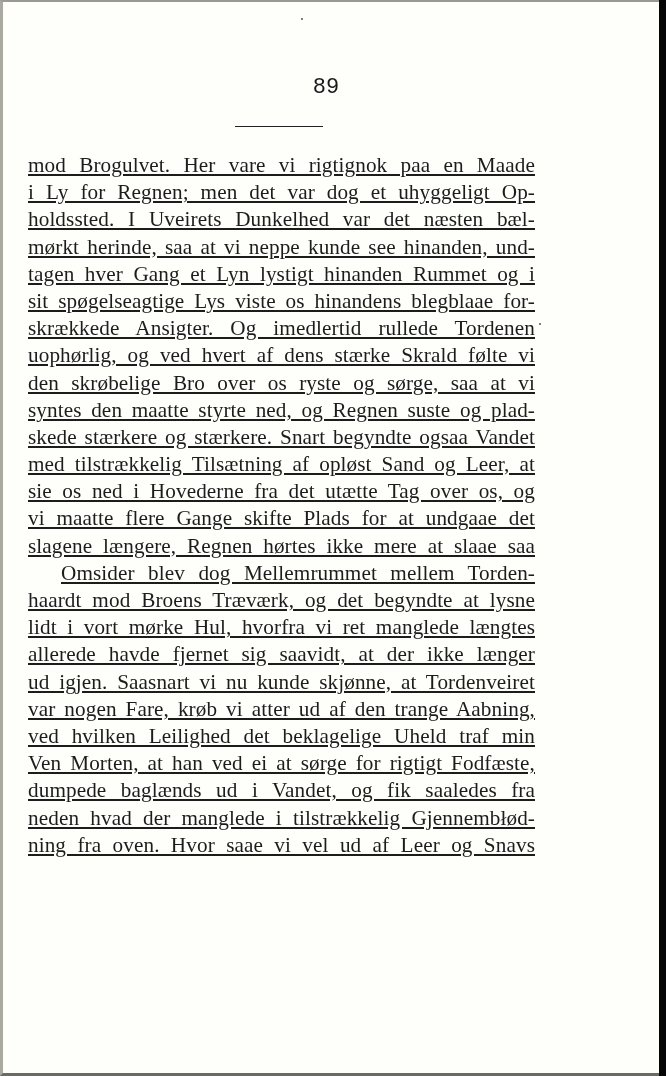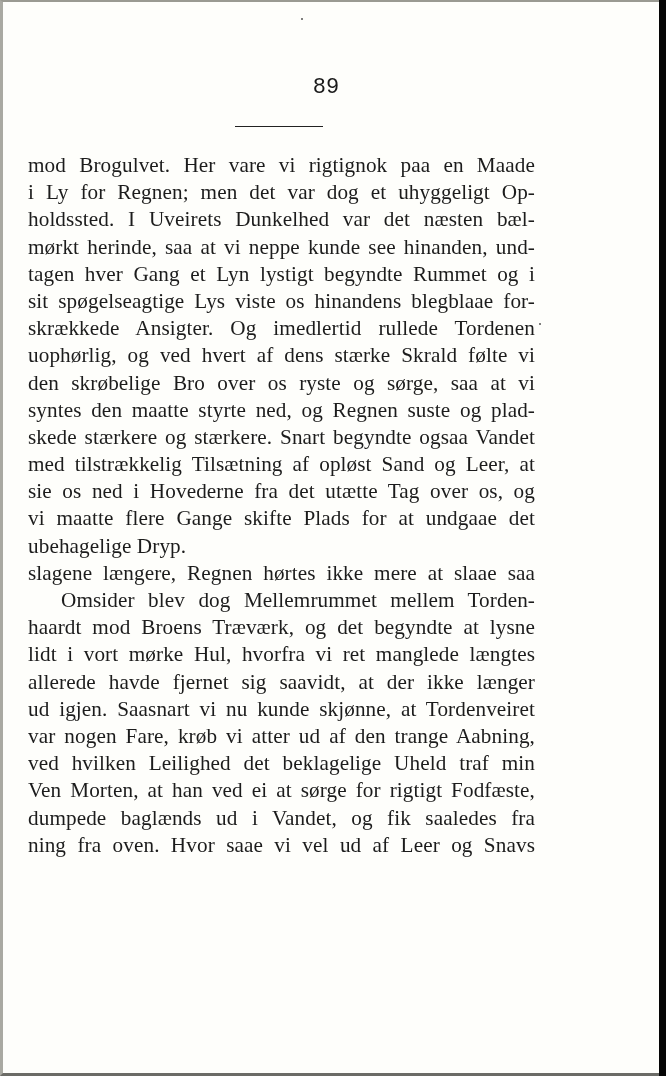--- a/index.html
+++ b/index.html
@@ -59,20 +59,21 @@
       line-height: 27.2px;
       color: #1c1c1c;
       letter-spacing: 0.1px;
     }
     .line {
       display: block;
       text-align: justify;
       text-align-last: justify;
       white-space: nowrap;
       height: 27.2px;
+      text-decoration: underline;
     }
     .line.last {
       text-align-last: left;
     }
     .line.indent {
       padding-left: 33px;
     }
     .speck {
       position: absolute;
       width: 2px;
@@ -87,41 +88,41 @@
 <div class="page">
   <div class="page-number">89</div>
   <div class="rule"></div>
 
   <div class="body-text">
 
     <span class="line">mod Brogulvet. Her vare vi rigtignok paa en Maade</span>
     <span class="line">i Ly for Regnen; men det var dog et uhyggeligt Op-</span>
     <span class="line">holdssted. I Uveirets Dunkelhed var det næsten bæl-</span>
     <span class="line">mørkt herinde, saa at vi neppe kunde see hinanden, und-</span>
-    <span class="line">tagen hver Gang et Lyn lystigt begyndte Rummet og i</span>
+    <span class="line">tagen hver Gang et Lyn lystigt hinanden Rummet og i</span>
     <span class="line">sit spøgelseagtige Lys viste os hinandens blegblaae for-</span>
     <span class="line">skrækkede Ansigter. Og imedlertid rullede Tordenen</span>
     <span class="line">uophørlig, og ved hvert af dens stærke Skrald følte vi</span>
     <span class="line">den skrøbelige Bro over os ryste og sørge, saa at vi</span>
     <span class="line">syntes den maatte styrte ned, og Regnen suste og plad-</span>
     <span class="line">skede stærkere og stærkere. Snart begyndte ogsaa Vandet</span>
     <span class="line">med tilstrækkelig Tilsætning af opløst Sand og Leer, at</span>
     <span class="line">sie os ned i Hovederne fra det utætte Tag over os, og</span>
     <span class="line">vi maatte flere Gange skifte Plads for at undgaae det</span>
-    <span class="line last">ubehagelige Dryp.</span>
 
     <span class="line">slagene længere, Regnen hørtes ikke mere at slaae saa</span>
     <span class="line indent">Omsider blev dog Mellemrummet mellem Torden-</span>
     <span class="line">haardt mod Broens Træværk, og det begyndte at lysne</span>
     <span class="line">lidt i vort mørke Hul, hvorfra vi ret manglede længtes</span>
     <span class="line">allerede havde fjernet sig saavidt, at der ikke længer</span>
     <span class="line">ud igjen. Saasnart vi nu kunde skjønne, at Tordenveiret</span>
     <span class="line">var nogen Fare, krøb vi atter ud af den trange Aabning,</span>
     <span class="line">ved hvilken Leilighed det beklagelige Uheld traf min</span>
     <span class="line">Ven Morten, at han ved ei at sørge for rigtigt Fodfæste,</span>
     <span class="line">dumpede baglænds ud i Vandet, og fik saaledes fra</span>
+    <span class="line">neden hvad der manglede i tilstrækkelig Gjennembłød-</span>
     <span class="line">ning fra oven. Hvor saae vi vel ud af Leer og Snavs</span>
   </div>
 
   <div class="speck" style="left:298px; top:16px;"></div>
   <div class="speck" style="left:536px; top:321px;"></div>
 </div>
 <div class="right-strip"></div>
 
 </body></html>

